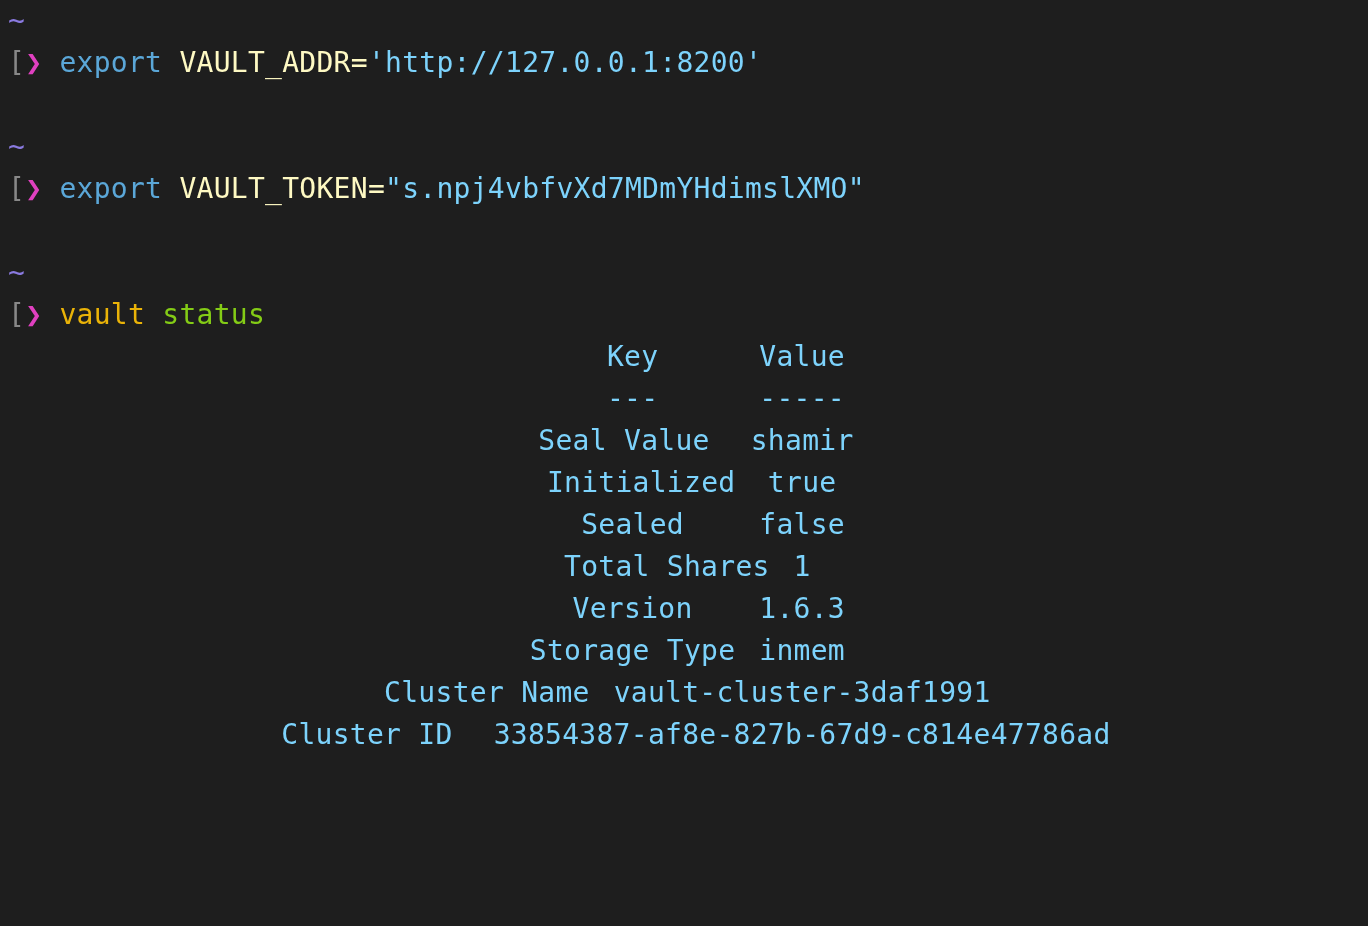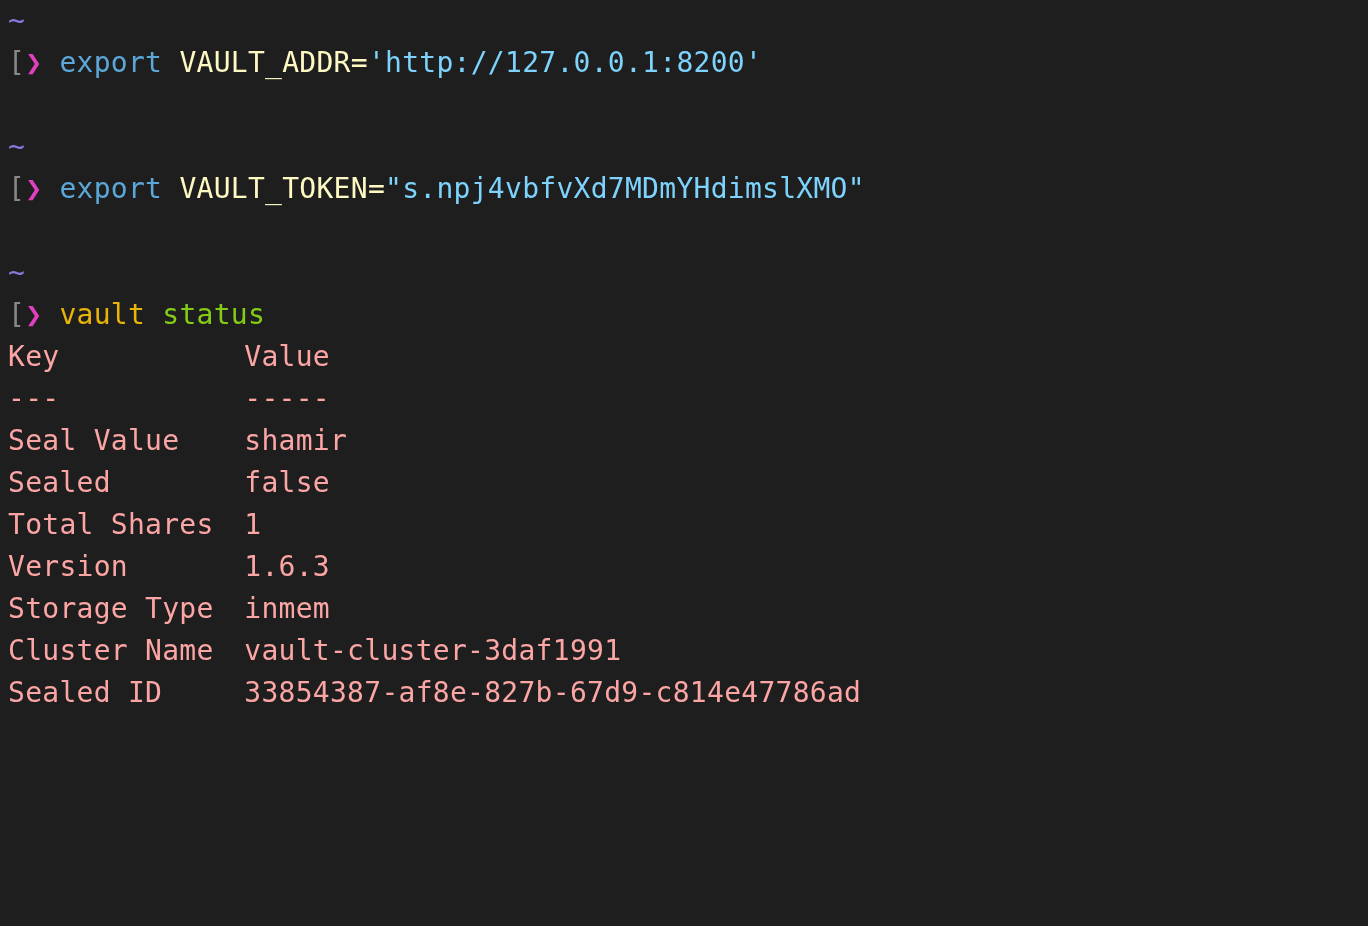--- a/index.html
+++ b/index.html
@@ -43,21 +43,22 @@
   }
   .cmd-name {
     color: #eab308;
     margin-top: 6px;
   }
   .cmd-arg {
     color: #84cc16;
   }
   .row {
     white-space: pre;
-    color: #fca5a5;
+    color: #7dd3fc;
+    text-align: center;
   }
   .key-col {
     display: inline-block;
     width: 13ch;
   }
   .val-col {
     display: inline-block;
   }
   .blank {
     height: 1.5em;
@@ -83,21 +84,22 @@
   <div class="line"><span class="tilde">~</span></div>
 
   <div class="line"><span class="bracket">[</span><span class="prompt-arrow">❯</span> <span class="cmd-name">vault</span> <span class="cmd-arg">status</span></div>
 
   <div class="row"><span class="key-col">Key</span> <span class="val-col">Value</span></div>
 
   <div class="row"><span class="key-col">---</span> <span class="val-col">-----</span></div>
 
   <div id="rows">
       <div class="row"><span class="key-col">Seal Value</span> <span class="val-col">shamir</span></div>
+      <div class="row"><span class="key-col">Initialized</span> <span class="val-col">true</span></div>
       <div class="row"><span class="key-col">Sealed</span> <span class="val-col">false</span></div>
       <div class="row"><span class="key-col">Total Shares</span> <span class="val-col">1</span></div>
       <div class="row"><span class="key-col">Version</span> <span class="val-col">1.6.3</span></div>
       <div class="row"><span class="key-col">Storage Type</span> <span class="val-col">inmem</span></div>
       <div class="row"><span class="key-col">Cluster Name</span> <span class="val-col">vault-cluster-3daf1991</span></div>
-      <div class="row"><span class="key-col">Sealed ID</span> <span class="val-col">33854387-af8e-827b-67d9-c814e47786ad</span></div>
+      <div class="row"><span class="key-col">Cluster ID</span> <span class="val-col">33854387-af8e-827b-67d9-c814e47786ad</span></div>
     </div>
 
 </div>
 
 </body></html>

